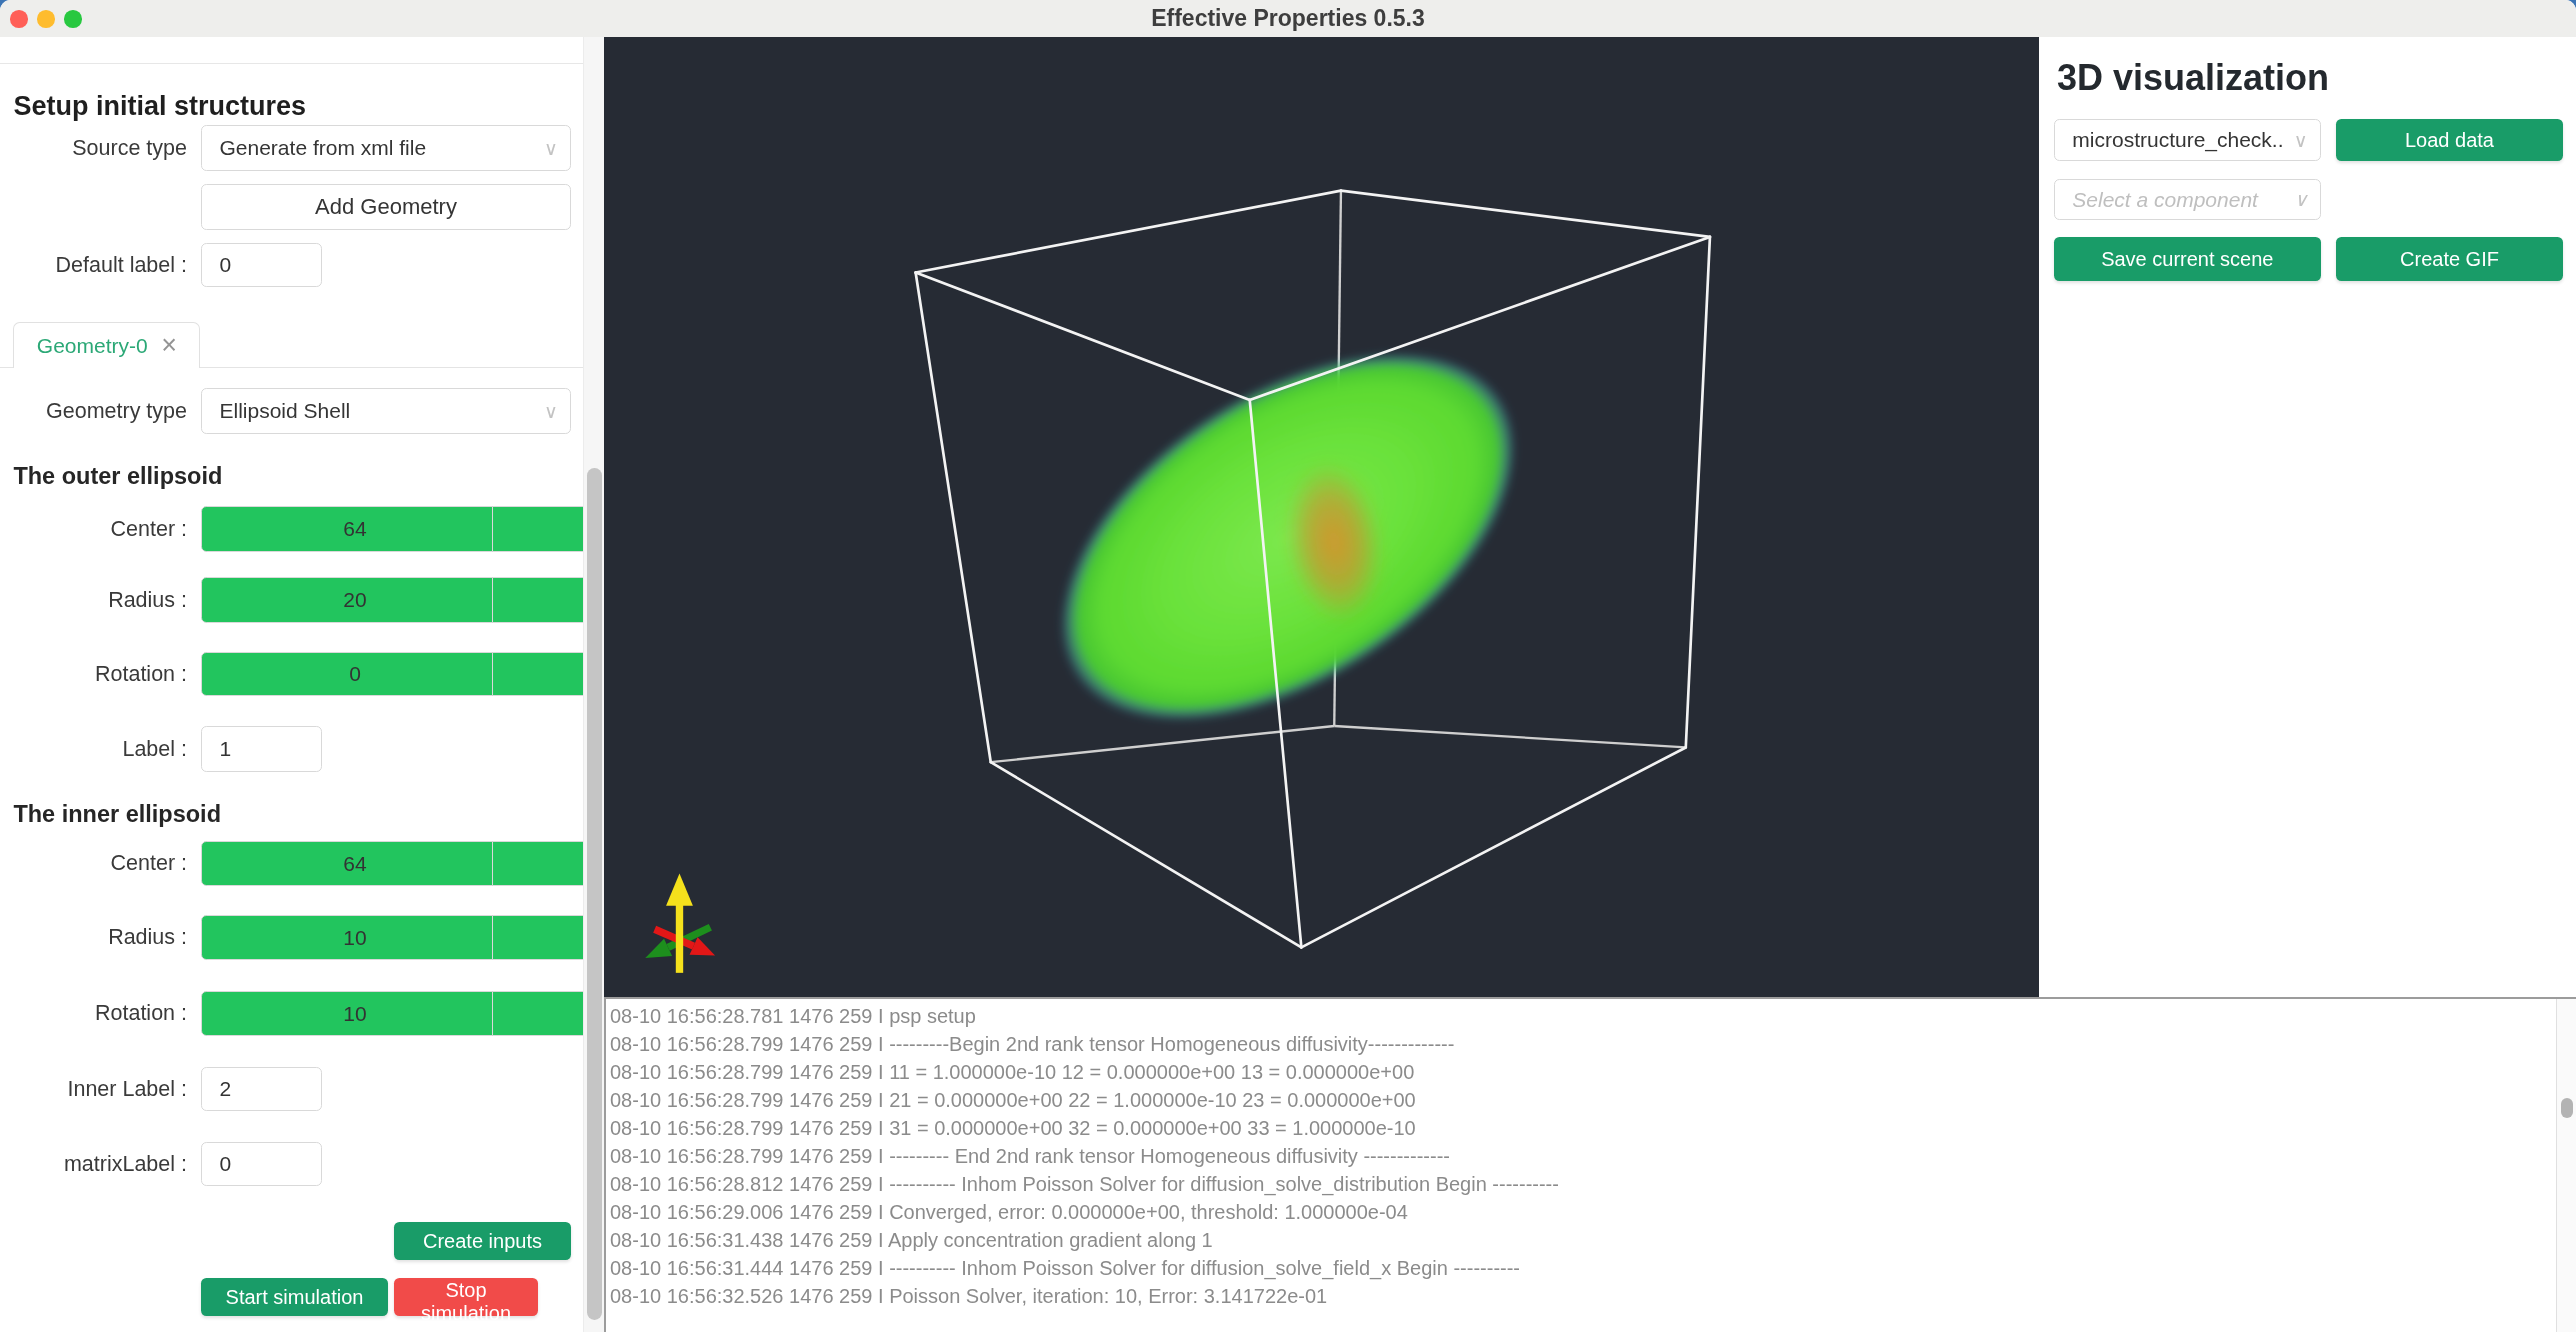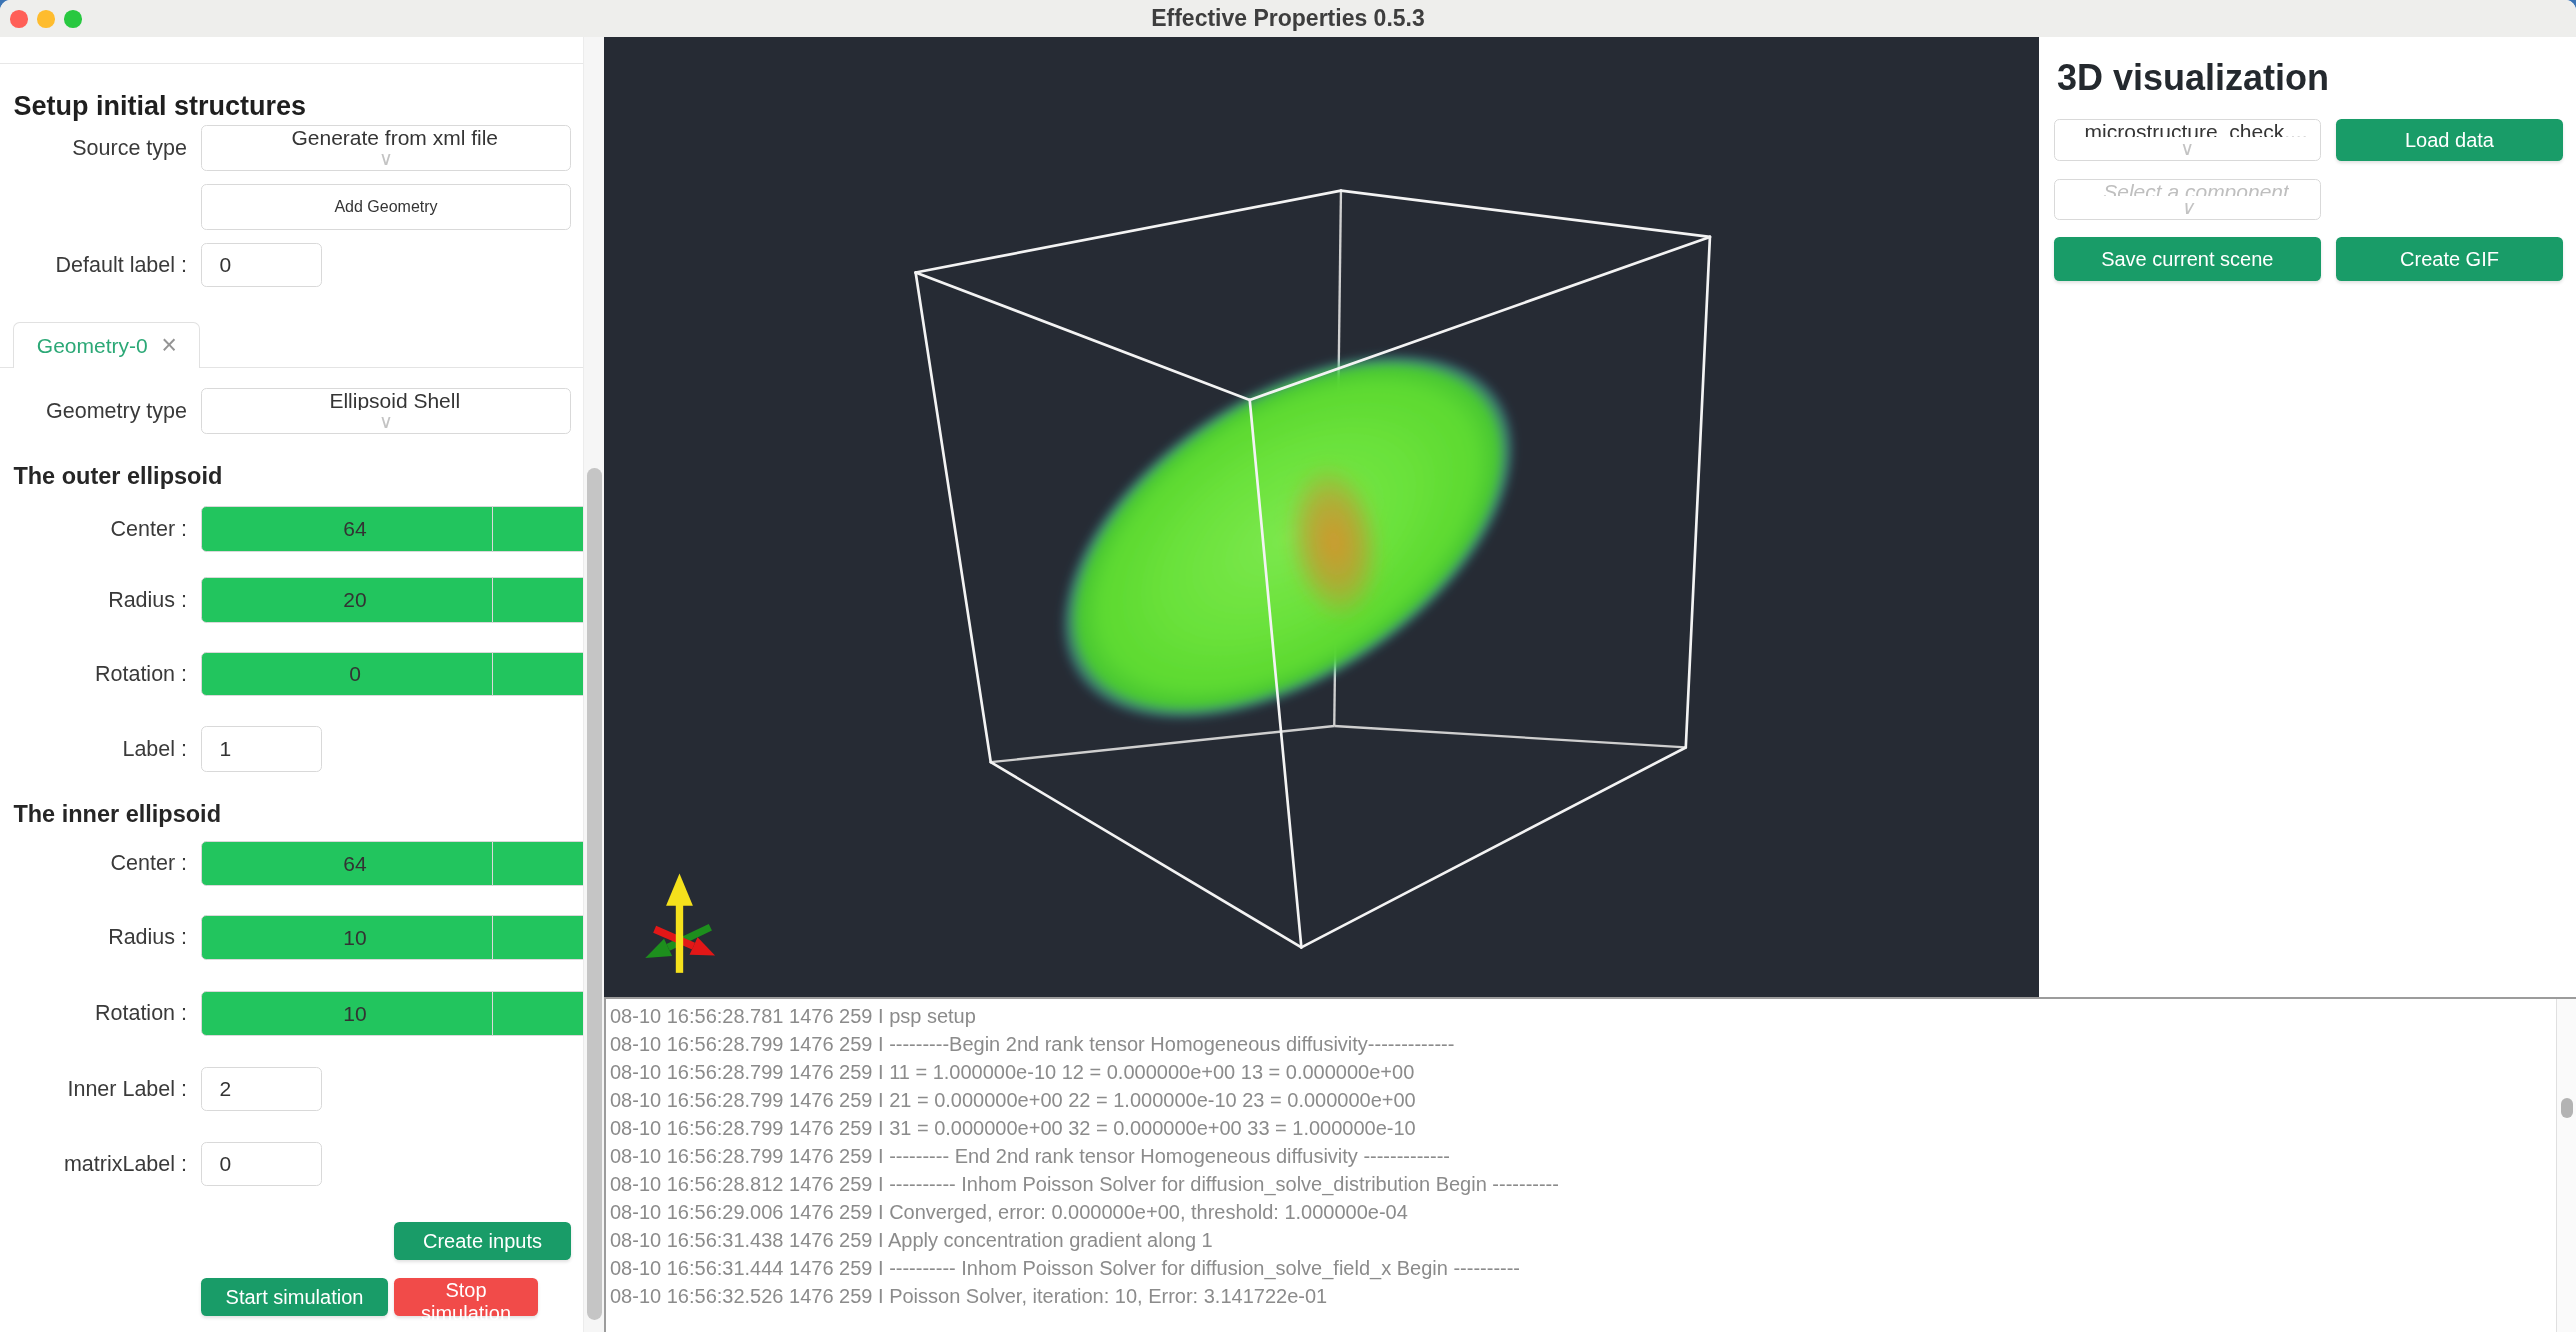--- a/index.html
+++ b/index.html
@@ -13,25 +13,25 @@
   .tl.yellow{left:37px;background:#febc2e;}
   .tl.green{left:64px;background:#28c840;}
 
   
   .sidebar{position:absolute;left:0;top:37px;width:604px;height:1296px;background:#fff;overflow:hidden;}
   .sidebar .topline{position:absolute;left:0;top:25.5px;width:604px;height:1.3px;background:#e7e7e7;}
   .section-title{position:absolute;left:13.4px;font-size:27px;font-weight:700;color:#1f1f1f;}
   .sub-title{position:absolute;left:13.4px;font-size:23.5px;font-weight:700;color:#262626;}
   .flabel{position:absolute;left:0;width:187px;text-align:right;font-size:21.5px;color:#3a3a3a;}
   .field,.btn-plain{box-sizing:border-box;position:absolute;background:#fff;border:1.3px solid #d9d9d9;border-radius:5.4px;}
-  .dropdown{display:flex;align-items:center;flex-direction:column;}
+  .dropdown{display:flex;align-items:center;}
   .dropdown .val{flex:1;padding-left:17.5px;font-size:21px;color:#353535;white-space:nowrap;overflow:hidden;}
   .dropdown .val.placeholder{color:#bfbfbf;}
   .chev{width:38px;text-align:center;font-size:19px;color:#c3c3c3;}
-  .btn-plain{text-align:center;font-size:16px;color:#353535;}
+  .btn-plain{text-align:center;font-size:22px;color:#353535;}
   .in{box-sizing:border-box;position:absolute;border:1.3px solid #d9d9d9;border-radius:5.4px;font-family:"Liberation Sans",sans-serif;font-size:21px;color:#333;padding-left:17.5px;background:#fff;outline:none;}
   .trip{position:absolute;left:201px;width:370px;display:flex;}
   .trip input{box-sizing:border-box;flex:1;border:1.3px solid #d9d9d9;font-family:"Liberation Sans",sans-serif;font-size:21px;color:#333;padding-left:17.5px;outline:none;background:#22c55e;text-align:center;}
   .trip input:first-child{border-radius:5.4px 0 0 5.4px;}
   .trip input:nth-child(2){margin-left:-1.3px;border-radius:0;}
   .trip input:last-child{margin-left:-1.3px;border-radius:0 5.4px 5.4px 0;}
   .tabline{position:absolute;left:0;top:330px;width:584px;height:1.3px;background:#e4e4e4;}
   .tab{box-sizing:border-box;position:absolute;left:13.4px;top:285px;width:187px;height:46px;background:#fff;border:1.3px solid #e1e1e1;border-bottom:none;border-radius:6.7px 6.7px 0 0;display:flex;align-items:center;justify-content:center;gap:13.4px;z-index:2;}
   .tab .tab-label{font-size:21px;color:#2ba876;}
   .tab .tab-close{font-size:27px;color:#949494;line-height:1;}

